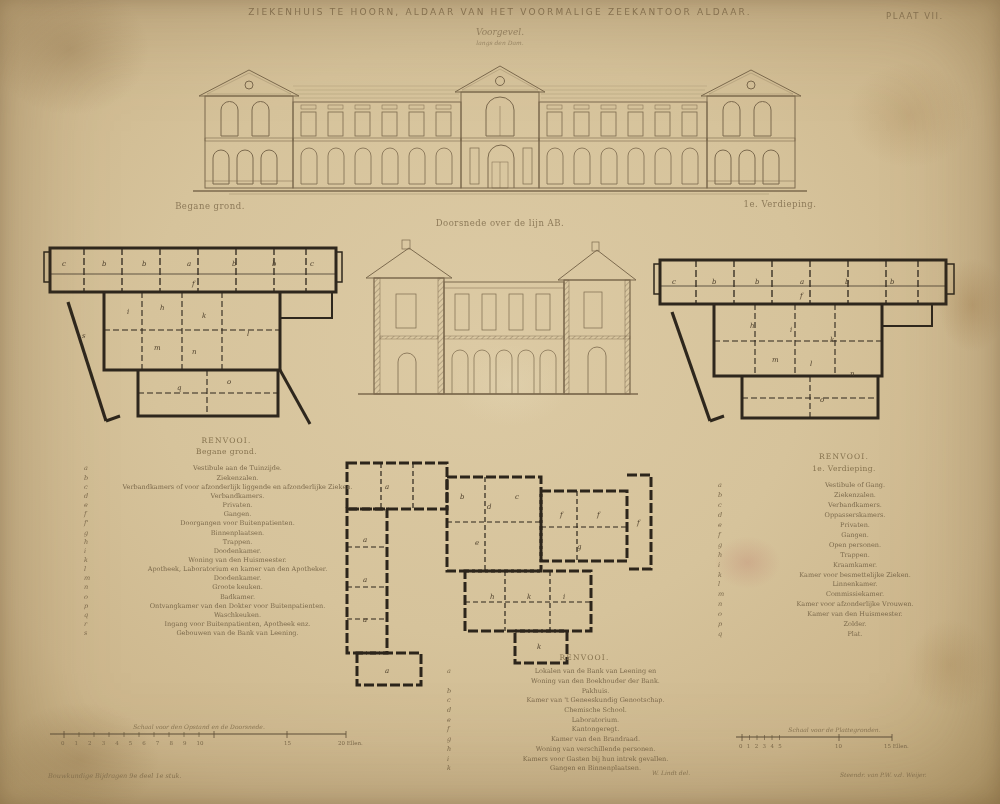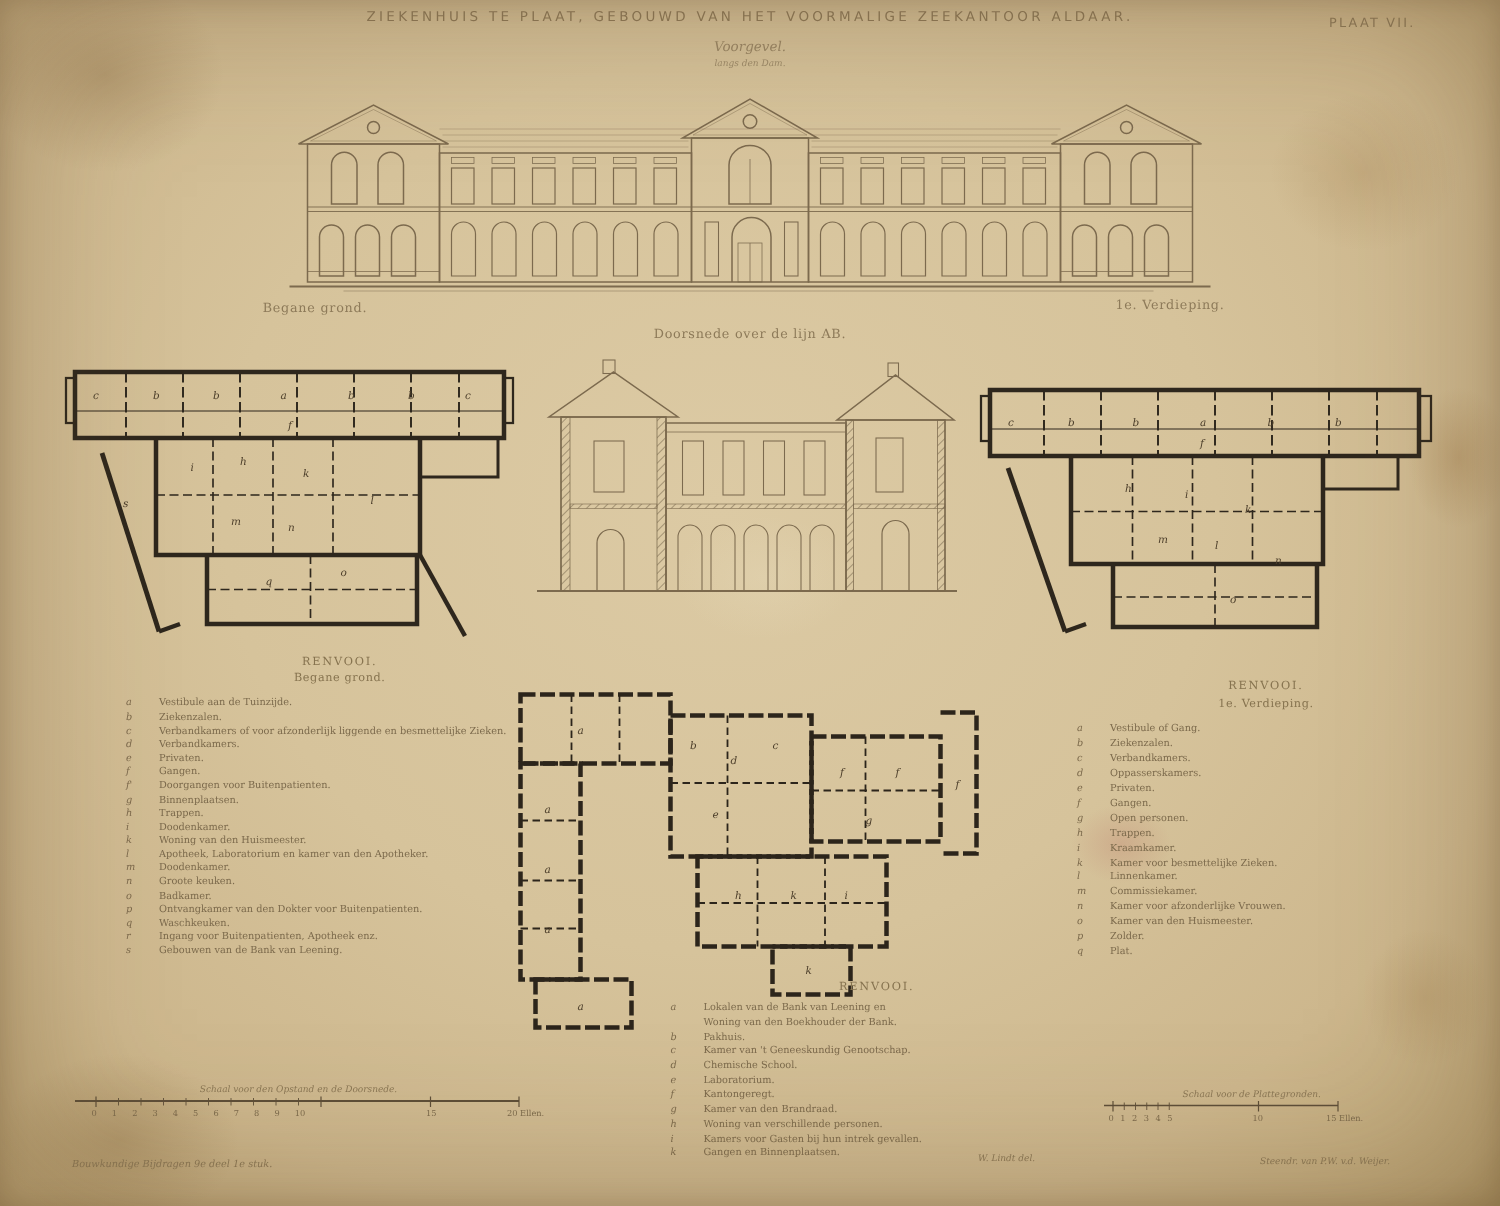--- a/index.html
+++ b/index.html
@@ -33,21 +33,21 @@
 
   svg{display:block;}
   .drawing{stroke:#7c6a4e;}
   .plan-letters text{font-family:"DejaVu Serif",serif;font-style:italic;font-size:7px;fill:#4d3f2b;stroke:none;}
 
   .legend{line-height:9.2px;}
   .legend-title{font-size:7.5px;letter-spacing:1.2px;text-align:center;color:#86734f;margin-bottom:2px;}
   .legend-subtitle{font-size:7.5px;text-align:center;color:#86734f;margin-bottom:8px;letter-spacing:.4px;}
   .legend-row{display:flex;font-size:6.5px;color:#7c6a4c;}
   .lk{width:22px;flex:none;font-style:italic;}
-  .lt{flex:1;}
+  .lt{flex:1;text-align:center;}
   #legend-left{top:436px;left:84px;width:285px;}
   #legend-left .legend-row{line-height:9.15px;}
   #legend-right{top:452px;left:718px;width:252px;}
   #legend-right .legend-row{line-height:9.9px;}
   #legend-right .legend-title{margin-bottom:3px;}
   #legend-bottom{top:653px;left:447px;width:275px;}
   #legend-bottom .legend-row{line-height:9.7px;}
   #legend-bottom .legend-title{margin-bottom:5px;}
 
   .scale .scale-caption{font-style:italic;font-size:6px;color:#8a7755;text-align:center;}
@@ -73,21 +73,21 @@
 <div id="plate">
 
   <div id="stain-tl" class="stain"></div>
   <div id="stain-tr" class="stain"></div>
   <div id="stain-r" class="stain"></div>
   <div id="stain-pink" class="stain"></div>
   <div id="stain-bl" class="stain"></div>
   <div id="stain-c" class="stain"></div>
   <div id="stain-rb" class="stain"></div>
 
-  <div id="plate-title" class="abs">ZIEKENHUIS TE PLAAT, GEBOUWD VAN HET VOORMALIGE ZEEKANTOOR ALDAAR.</div>
+  <div id="plate-title" class="abs">ZIEKENHUIS TE HOORN, ALDAAR VAN HET VOORMALIGE ZEEKANTOOR ALDAAR.</div>
   <div id="plate-number" class="abs">PLAAT VII.</div>
   <div id="subtitle" class="abs">Voorgevel.</div>
   <div id="subtitle2" class="abs">langs den Dam.</div>
 
   <svg class="abs drawing" style="left:189px;top:44px;" width="622" height="152" viewBox="0 0 622 152">
     <g stroke="#7c6a4e" fill="none" stroke-width="1">
       <line x1="4" y1="147" x2="618" y2="147" stroke-width="1.4"></line>
       <line x1="40" y1="150" x2="580" y2="150" stroke-width="0.5" opacity="0.6"></line>
 
       <g stroke-width="0.4" opacity="0.55">
@@ -395,21 +395,21 @@
         <div class="legend-row">
         <span class="lk">a</span>
         <span class="lt">Vestibule aan de Tuinzijde.</span>
       </div>
         <div class="legend-row">
         <span class="lk">b</span>
         <span class="lt">Ziekenzalen.</span>
       </div>
         <div class="legend-row">
         <span class="lk">c</span>
-        <span class="lt">Verbandkamers of voor afzonderlijk liggende en besmettelijke Zieken.</span>
+        <span class="lt">Verbandkamers of voor afzonderlijk liggende en afzonderlijke Zieken.</span>
       </div>
         <div class="legend-row">
         <span class="lk">d</span>
         <span class="lt">Verbandkamers.</span>
       </div>
         <div class="legend-row">
         <span class="lk">e</span>
         <span class="lt">Privaten.</span>
       </div>
         <div class="legend-row">

